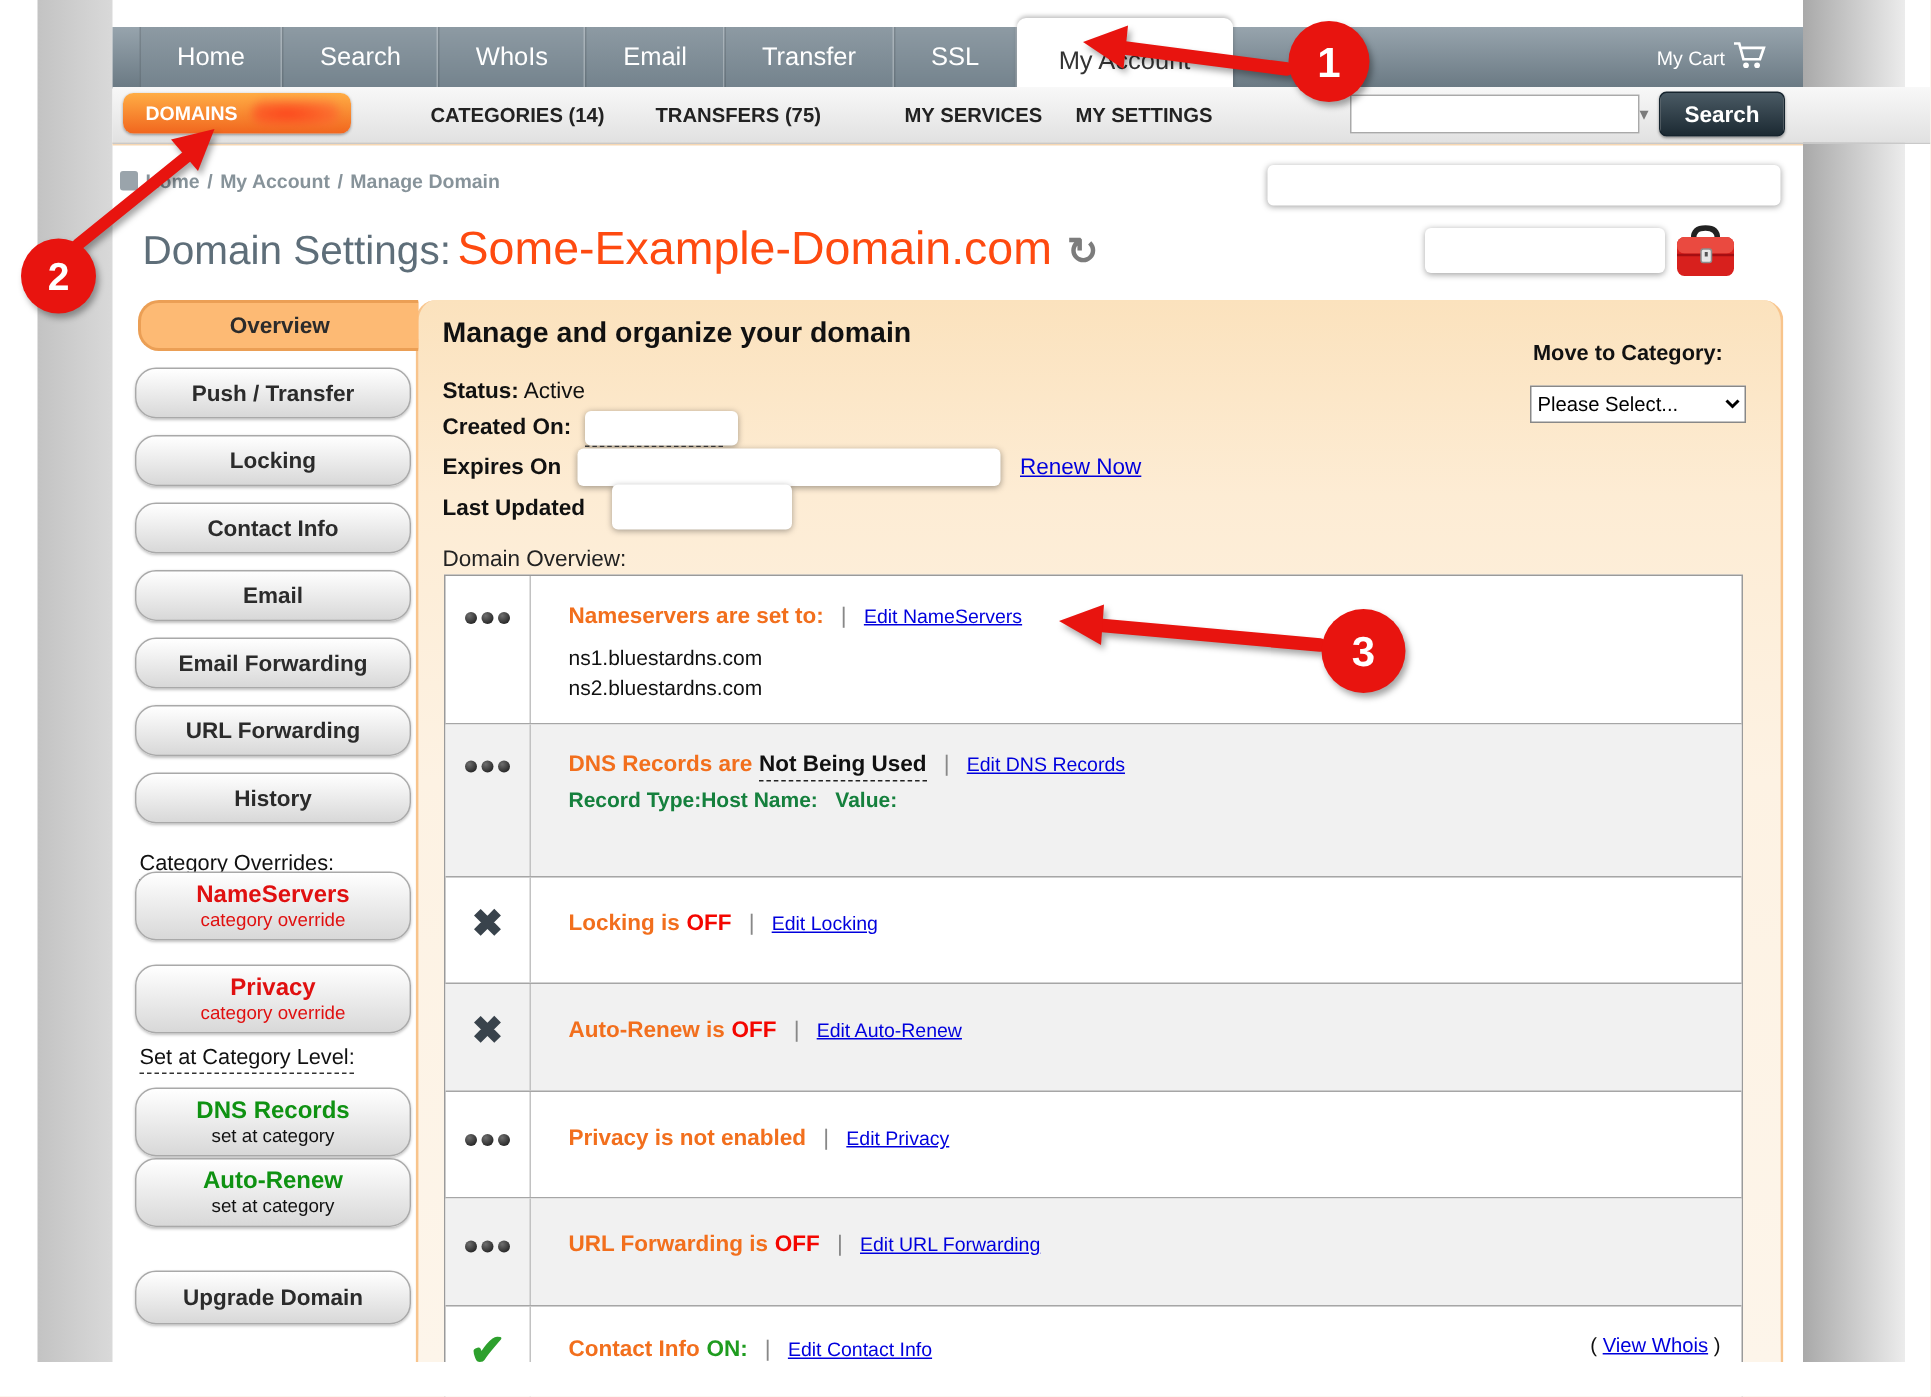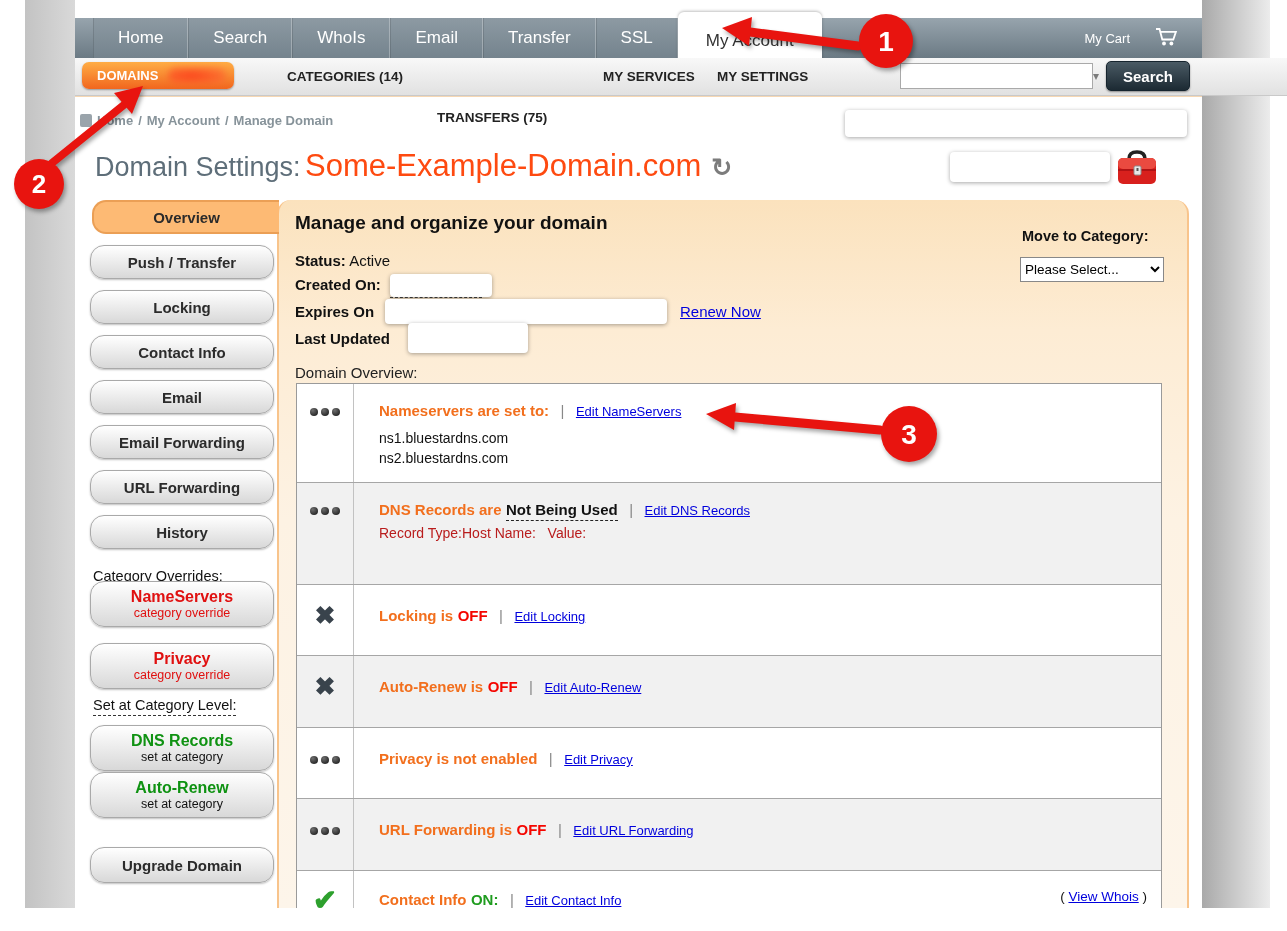--- a/index.html
+++ b/index.html
@@ -14,21 +14,21 @@
   .bottom-band{left:0;top:908px;width:1287px;height:23px;background:#fff;z-index:50;}
 
   
   .topnav{left:75px;top:18px;width:1127px;height:40px;z-index:2;
     background:linear-gradient(#97a4ad,#6b7a84);border-bottom:1px solid #5c6a73;display:flex;align-items:stretch;}
   .tab{color:#fff;font-size:17px;display:flex;align-items:center;padding:0 24px;cursor:pointer;
     background:linear-gradient(#8d9aa3,#74838d);border-right:1px solid rgba(255,255,255,.28);border-left:1px solid rgba(0,0,0,.12);}
   .tab.first{margin-left:18px;}
   .tab.active{background:#fff;color:#333;height:46px;margin-top:-6px;border-radius:6px 6px 0 0;
     padding:6px 28px 0 28px;border:none;box-shadow:0 -1px 3px rgba(0,0,0,.25);}
-  .cart{position:absolute;right:22px;top:0;height:40px;display:flex;align-items:center;gap:24px;color:#fff;font-size:13px;cursor:pointer;margin-left:32px;}
+  .cart{position:absolute;right:22px;top:0;height:40px;display:flex;align-items:center;gap:4px;color:#fff;font-size:13px;cursor:pointer;margin-left:32px;}
 
   
   .subnav{left:75px;top:58px;width:1247px;height:37px;z-index:2;
     background:linear-gradient(#f8f8f8,#e1e1e1);border-bottom:1px solid #c9c9c9;}
   .subnav .item{position:absolute;top:11px;font-size:13.5px;font-weight:bold;color:#222;cursor:pointer;}
   .domains-btn{position:absolute;left:7px;top:4px;height:27px;width:152px;border-radius:7px;cursor:pointer;
     background:linear-gradient(#ffad45,#f1661e);box-shadow:0 1px 2px rgba(0,0,0,.35);
     color:#fff;font-weight:bold;font-size:13px;display:flex;align-items:center;padding-left:15px;box-sizing:border-box;}
   .domains-smudge{position:absolute;right:8px;top:5px;width:58px;height:17px;border-radius:9px;
     background:radial-gradient(ellipse at 40% 50%, rgba(252,60,25,.9), rgba(255,130,70,.35));filter:blur(3px);}
@@ -92,21 +92,21 @@
   .orow.alt{background:#f1f1f1;}
   .icon-cell{width:57px;border-right:1px solid #c2c2c2;text-align:center;box-sizing:border-box;}
   .row-body{flex:1;padding:18px 14px 0 25px;box-sizing:border-box;position:relative;}
   .rtitle{font-size:15px;font-weight:bold;color:#f26f1d;}
   .rdash{font-size:15px;font-weight:bold;color:#111;border-bottom:1.5px dashed #222;padding-bottom:2px;}
   .rstat-red{font-size:15px;font-weight:bold;color:#f40600;}
   .rstat-green{font-size:15px;font-weight:bold;color:#1f9c1f;}
   .sep{color:#888;margin:0 7px;font-size:15px;}
   .rlink{font-size:13px;}
   .rlines{font-size:14px;color:#111;line-height:20px;margin-top:8px;}
-  .rdetail{font-size:14px;font-weight:normal;color:#b91c1c;margin-top:6px;white-space:pre;}
+  .rdetail{font-size:14px;font-weight:bold;color:#15803d;margin-top:6px;white-space:pre;}
   .rright{position:absolute;right:14px;top:18px;font-size:13.5px;color:#111;}
   .dots-icon{display:inline-flex;gap:3px;margin-top:24px;}
   .dots-icon i{width:8px;height:8px;border-radius:50%;background:radial-gradient(circle at 35% 30%, #6f6f6f, #101010);}
   .x-ico{font-size:25px;color:#39434c;font-weight:bold;display:inline-block;margin-top:16px;}
   .ck-ico{font-size:29px;color:#2da02d;font-weight:bold;display:inline-block;margin-top:12px;}
 
   .anno{left:0;top:0;z-index:100;pointer-events:none;}
 </style>
 </head>
 <body>
@@ -136,21 +136,21 @@
       </span>
     </div>
   </div>
 
   <div class="abs subnav">
     <div class="domains-btn">
       <span>DOMAINS</span>
       <span class="domains-smudge"></span>
     </div>
     <span class="item" style="left:212px;">CATEGORIES (14)</span>
-    <span class="item" style="left:362px;margin-top:41px;">TRANSFERS (75)</span>
+    <span class="item" style="left:362px;">TRANSFERS (75)</span>
     <span class="item" style="left:512px;padding-left:16px;">MY SERVICES</span>
     <span class="item" style="left:642px;">MY SETTINGS</span>
     <div class="combo">
       <input value="" style="">
       <span class="chev">▾</span>
     </div>
     <button class="searchbtn">Search</button>
   </div>
   <div class="abs peach-line"></div>
 

